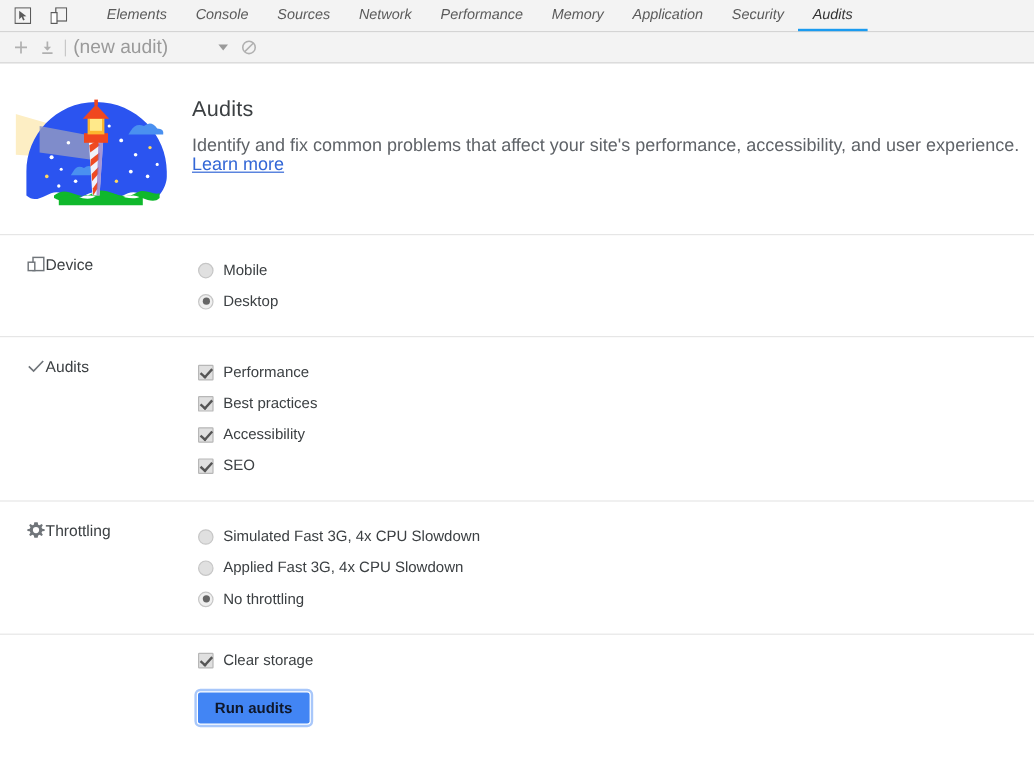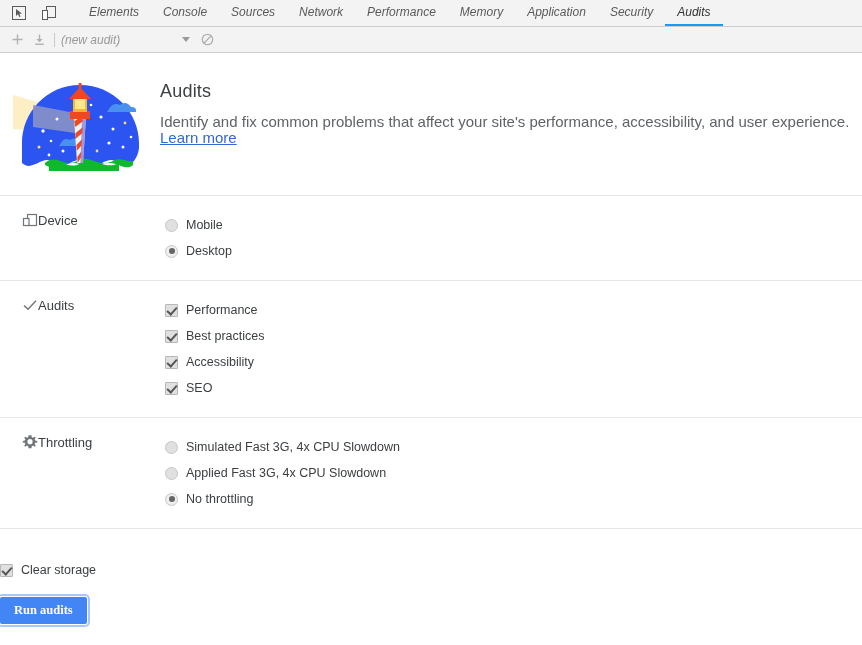--- a/index.html
+++ b/index.html
@@ -92,23 +92,22 @@
     margin: 0 6px 0 4px;
   }
   .ab-select {
     display: flex;
     align-items: center;
     width: 135px;
     cursor: pointer;
   }
   .ab-select-label {
     color: #9a9a9a;
-    font-size: 12px;
+    font-size: 16px;
     flex: 1;
-    font-style: italic;
   }
   .caret {
     width: 0;
     height: 0;
     border-left: 4px solid transparent;
     border-right: 4px solid transparent;
     border-top: 5px solid #9a9a9a;
     margin-right: 6px;
   }
 
@@ -229,33 +228,32 @@
     width: 4px;
     height: 8px;
     border: solid #555555;
     border-width: 0 2px 2px 0;
     transform: rotate(42deg);
   }
 
   
   .row-final {
     border-top: 1px solid #e6e6e6;
-    padding: 28px 0 0 0;
-    display: flex;
-    flex-direction: column;
+    padding: 8px 0 0 0;
+    display: flex;
   }
   .final-spacer {
     width: 165px;
     min-width: 165px;
   }
   .run-btn {
     margin-top: 14px;
     background: #4285f4;
-    color: #ffffff;
-    font-family: Liberation Serif, serif;
+    color: #0f172a;
+    font-family: Liberation Sans, sans-serif;
     font-size: 12.5px;
     font-weight: bold;
     border: none;
     border-radius: 2px;
     padding: 6px 14px;
     cursor: pointer;
     outline: 2px solid #a8c7fa;
     outline-offset: 1px;
     align-self: flex-start;
   }

